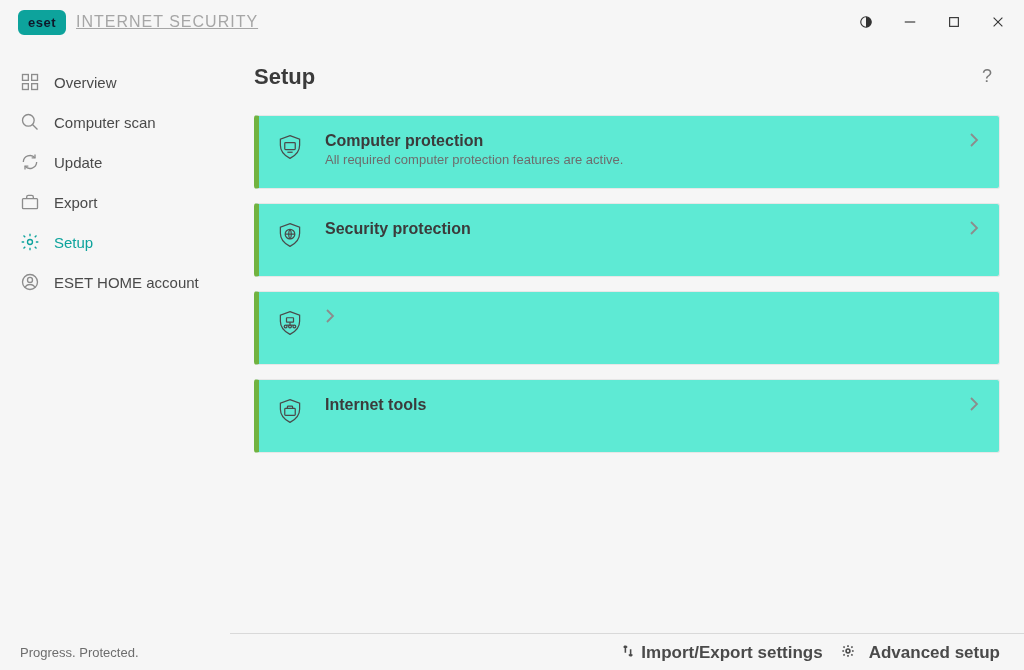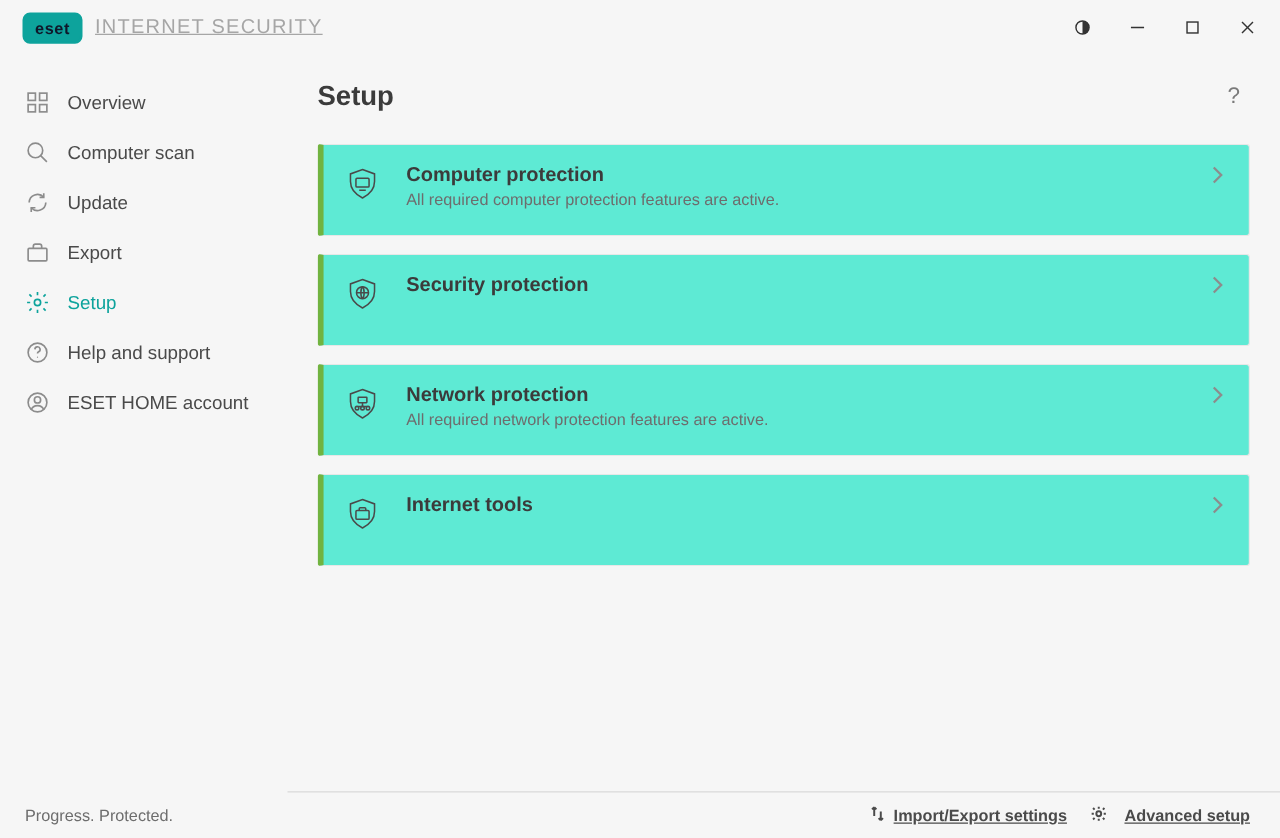--- a/index.html
+++ b/index.html
@@ -26,21 +26,21 @@
 .card { background: #5eead4; border: 1px solid #e7e7e7; border-left: 5px solid #71b340; border-radius: 3px; display: flex; align-items: flex-start; padding: 16px 20px 16px 16px; cursor: pointer; min-height: 74px; }
 .card-icon { width: 30px; height: 30px; margin-right: 20px; display: flex; align-items: center; justify-content: center; }
 .card-icon svg { width: 28px; height: 28px; stroke: #4a4a4a; fill: none; stroke-width: 1.4; }
 .card-body { flex: 1; }
 .card-title { font-size: 16px; font-weight: 600; color: #3b3b3b; margin-bottom: 2px; }
 .card-sub { font-size: 13px; color: #6d6d6d; }
 .card-chevron { color: #8c8c8c; }
 .card-chevron svg { width: 10px; height: 16px; stroke: #8c8c8c; fill: none; stroke-width: 1.8; }
 .footer { height: 36px; display: flex; align-items: center; padding: 0 24px 0 20px; font-size: 13px; color: #6d6d6d; border-top: 1px solid transparent; } 
 .footer-spacer { flex: 1; }
-.footer-link { display: flex; align-items: center; gap: 6px; cursor: pointer; color: #4a4a4a; font-weight: 600; font-size: 13px; text-decoration: underline; }
+.footer-link { display: flex; align-items: flex-start; gap: 6px; cursor: pointer; color: #4a4a4a; font-weight: 600; font-size: 17px; }
 .footer-link + .footer-link { margin-left: 18px; gap: 14px; }
 .footer-link svg { width: 14px; height: 14px; stroke: #4a4a4a; fill: none; stroke-width: 1.8; }
 .main-divider { border-top: 1px solid #d9d9d9; margin-top: auto; margin-left: -24px; margin-right: -24px; }
 </style>
 </head>
 <body>
 
 <div class="titlebar">
   <span class="logo-badge">eset</span>
   <span class="logo-text">INTERNET SECURITY</span>
@@ -121,30 +121,20 @@
     <div class="nav-item active">
       <span class="nav-icon">
         <svg viewBox="0 0 24 24">
             <circle cx="12" cy="12" r="3"></circle>
             <path d="M12 2v3M12 19v3M4.2 4.2l2.1 2.1M17.7 17.7l2.1 2.1M2 12h3M19 12h3M4.2 19.8l2.1-2.1M17.7 6.3l2.1-2.1"></path>
           </svg>
       </span>
       <span>Setup</span>
     </div>
 
-    <div class="nav-item">
-      <span class="nav-icon">
-        <svg viewBox="0 0 24 24">
-            <circle cx="12" cy="12" r="9"></circle>
-            <path d="M9.5 9a2.5 2.5 0 1 1 3.5 2.3c-.8.4-1 .9-1 1.7"></path>
-            <circle cx="12" cy="16.5" r="0.6" fill="#8c8c8c" stroke="none"></circle>
-          </svg>
-      </span>
-      <span>Help and support</span>
-    </div>
 
     <div class="nav-item">
       <span class="nav-icon">
         <svg viewBox="0 0 24 24">
             <circle cx="12" cy="12" r="9"></circle>
             <circle cx="12" cy="9.5" r="3"></circle>
             <path d="M6 19c1-3 4-4 6-4s5 1 6 4"></path>
           </svg>
       </span>
       <span>ESET HOME account</span>
@@ -203,24 +193,20 @@
           <svg viewBox="0 0 32 32">
               <path d="M16 3l11 4v7c0 8-5 12-11 15C10 26 5 22 5 14V7l11-4z"></path>
               <rect x="12" y="10" width="8" height="5" rx="0.5"></rect>
               <line x1="16" y1="15" x2="16" y2="18"></line>
               <circle cx="11" cy="20" r="1.6"></circle>
               <circle cx="16" cy="20" r="1.6"></circle>
               <circle cx="21" cy="20" r="1.6"></circle>
               <line x1="12" y1="18.5" x2="20" y2="18.5"></line>
             </svg>
         </span>
-        <div class="card-body">
-          <div class="card-title">Network protection</div>
-          <div class="card-sub">All required network protection features are active.</div>
-        </div>
         <span class="card-chevron">
           <svg viewBox="0 0 10 16">
               <polyline points="2,2 8,8 2,14"></polyline>
             </svg>
         </span>
       </div>
 
       <div class="card">
         <span class="card-icon">
           <svg viewBox="0 0 32 32">

